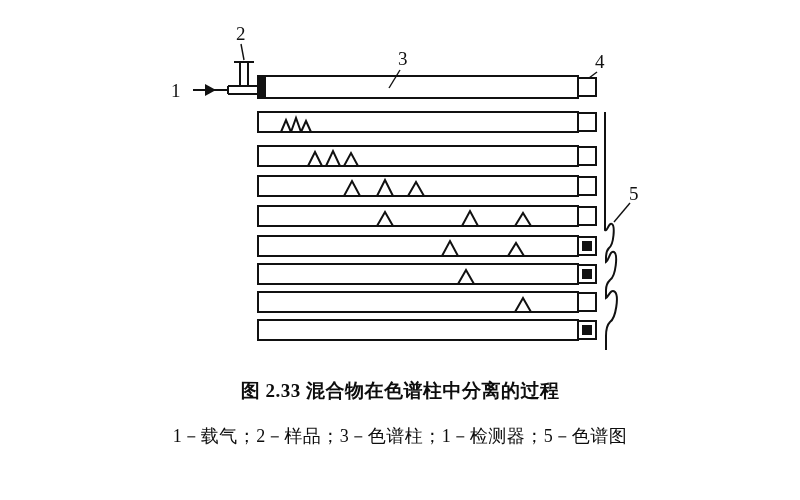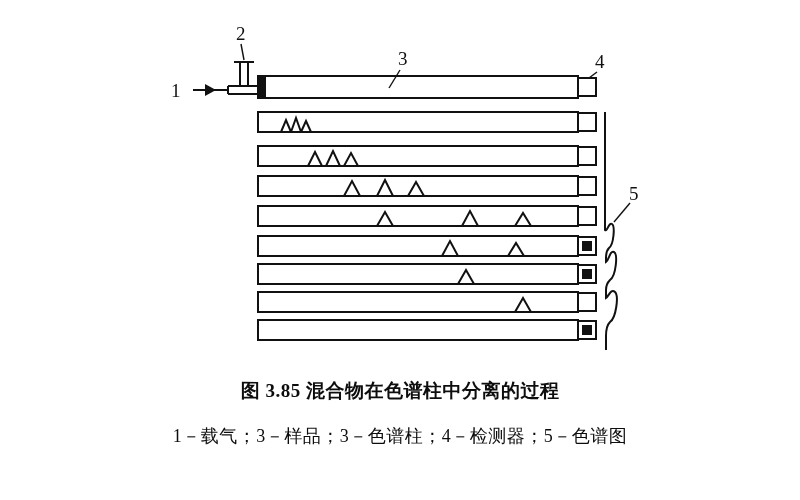--- a/index.html
+++ b/index.html
@@ -186,16 +186,16 @@
 
     <g font-family="Liberation Serif, serif" font-size="19" fill="#111111" stroke="none">
       <text x="171" y="97">1</text>
       <text x="236" y="40">2</text>
       <text x="398" y="65">3</text>
       <text x="595" y="68">4</text>
       <text x="629" y="200">5</text>
     </g>
   </svg>
 
-  <div class="cap" id="caption-title">图 3.85    混合物在色谱柱中分离的过程</div>
-  <div class="cap" id="caption-legend">1－载气；3－样品；3－色谱柱；4－检测器；5－色谱图</div>
+  <div class="cap" id="caption-title">图 2.33    混合物在色谱柱中分离的过程</div>
+  <div class="cap" id="caption-legend">1－载气；2－样品；3－色谱柱；1－检测器；5－色谱图</div>
 
 </div>
 
 </body></html>

